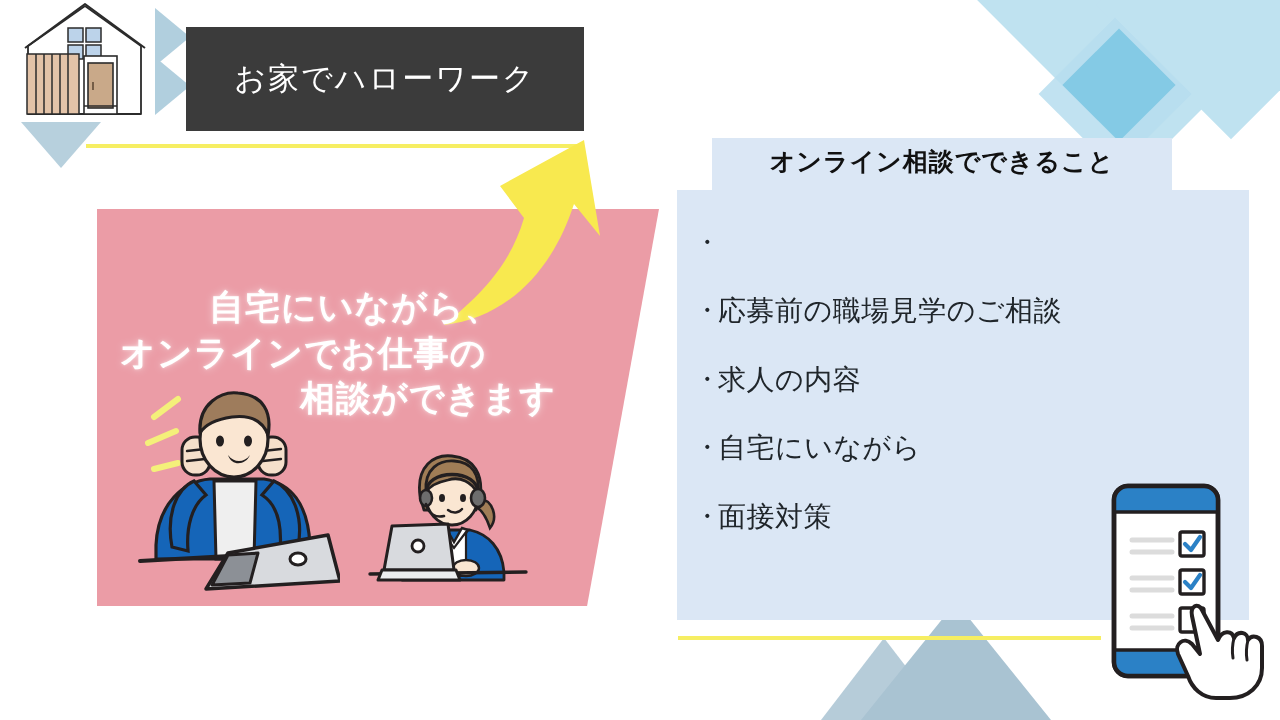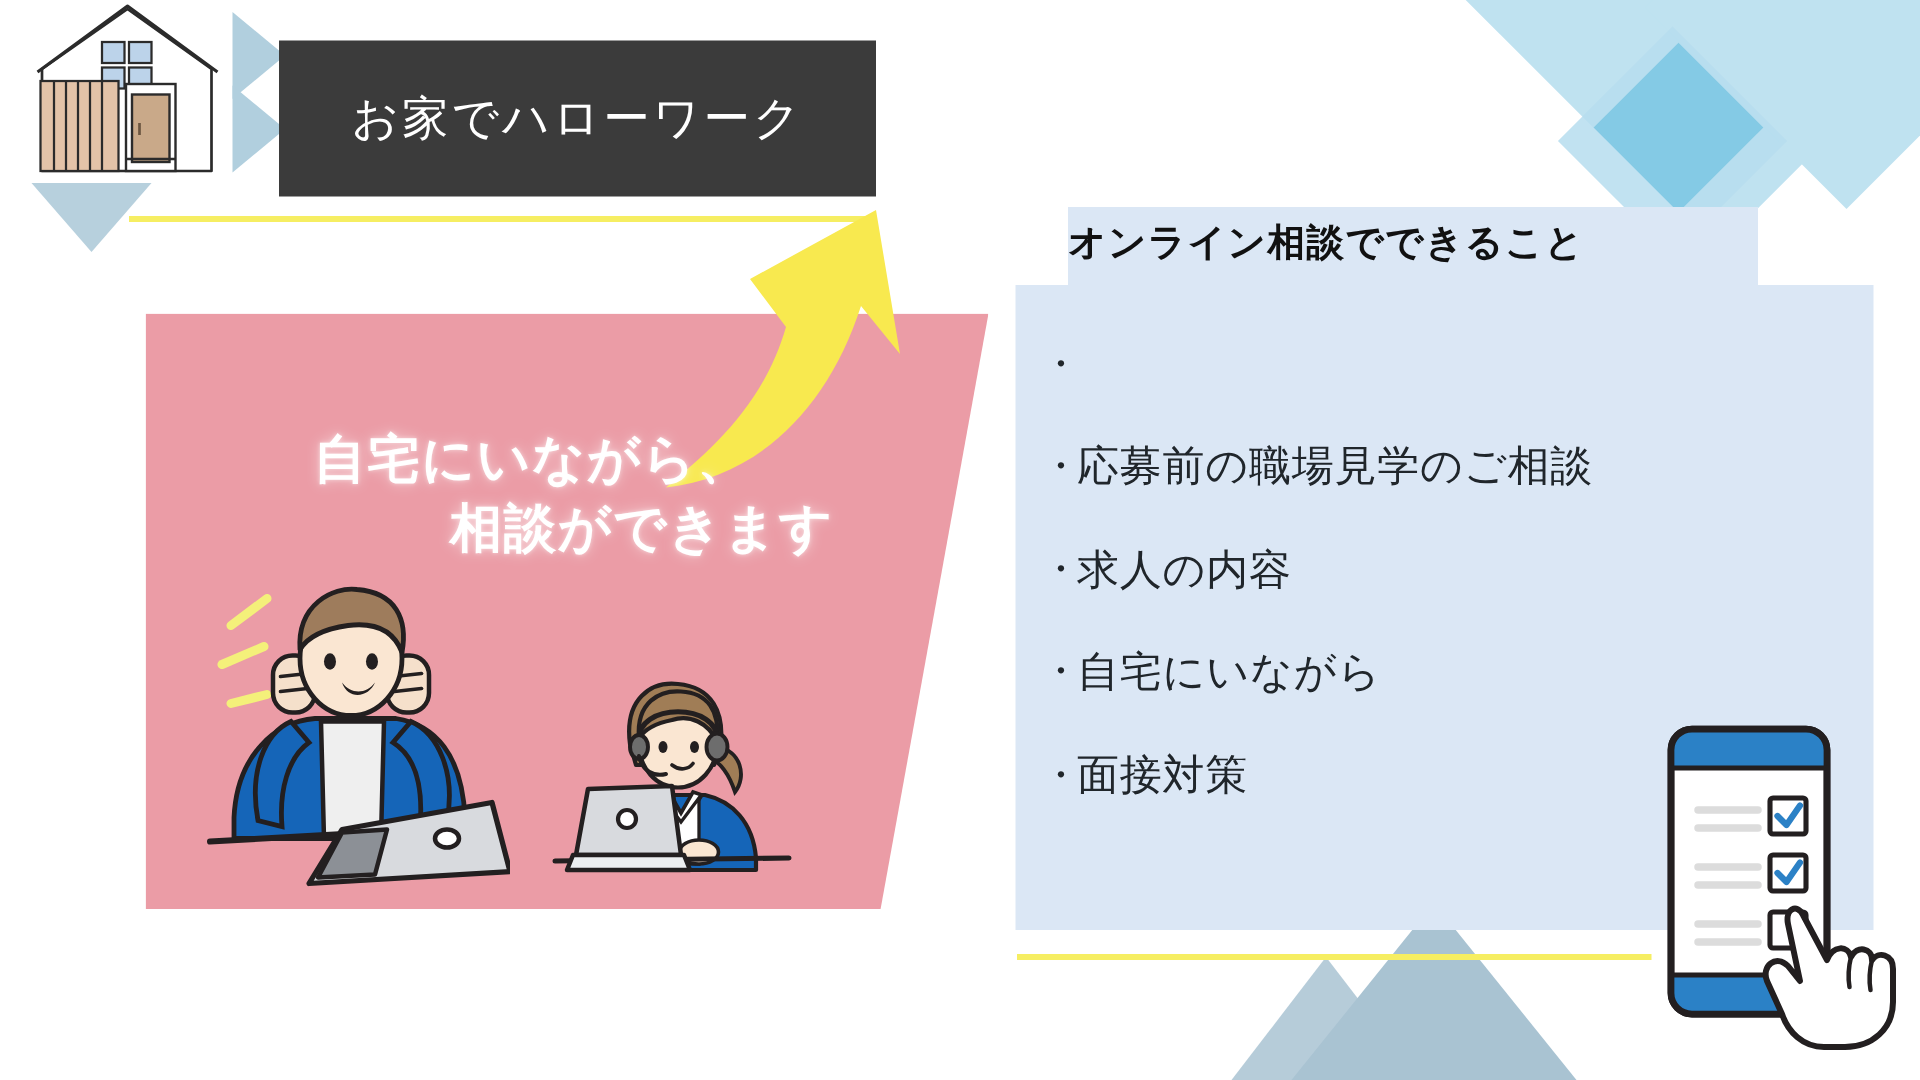--- a/index.html
+++ b/index.html
@@ -163,20 +163,21 @@
   .blue-body {
     position: absolute;
     top: 190px; left: 661px;
     width: 572px; height: 430px;
     background: #dbe7f5;
   }
   .blue-heading {
     position: absolute;
     top: 145px; left: 696px;
     width: 460px;
+    text-align: center;
     font-size: 25px;
     font-weight: 700;
     color: #111111;
     letter-spacing: 1px;
   }
   .bullet-list {
     position: absolute;
     top: 228px; left: 678px;
     width: 530px;
     margin: 0; padding: 0;
@@ -258,20 +259,21 @@
 
   <div class="pink-panel"></div>
 
   <svg class="arrow-up" viewBox="0 0 230 200">
     <path d="M30 185 C 60 160, 95 130, 110 78 L 86 46 L 170 0 L 186 96 L 160 64
              C 138 132, 92 178, 30 185 Z" fill="#f8e94f"></path>
   </svg>
 
   <div class="pink-text">
     <span class="l1">自宅にいながら、</span>
+    <span class="l2">オンラインでお仕事の</span>
     <span class="l3">相談ができます</span>
   </div>
 
   <svg class="person-man" viewBox="0 0 208 215">
     <g stroke="#f4f07a" stroke-width="6" stroke-linecap="round">
       <line x1="22" y1="32" x2="46" y2="14"></line>
       <line x1="16" y1="58" x2="44" y2="46"></line>
       <line x1="22" y1="84" x2="46" y2="78"></line>
     </g>
 

